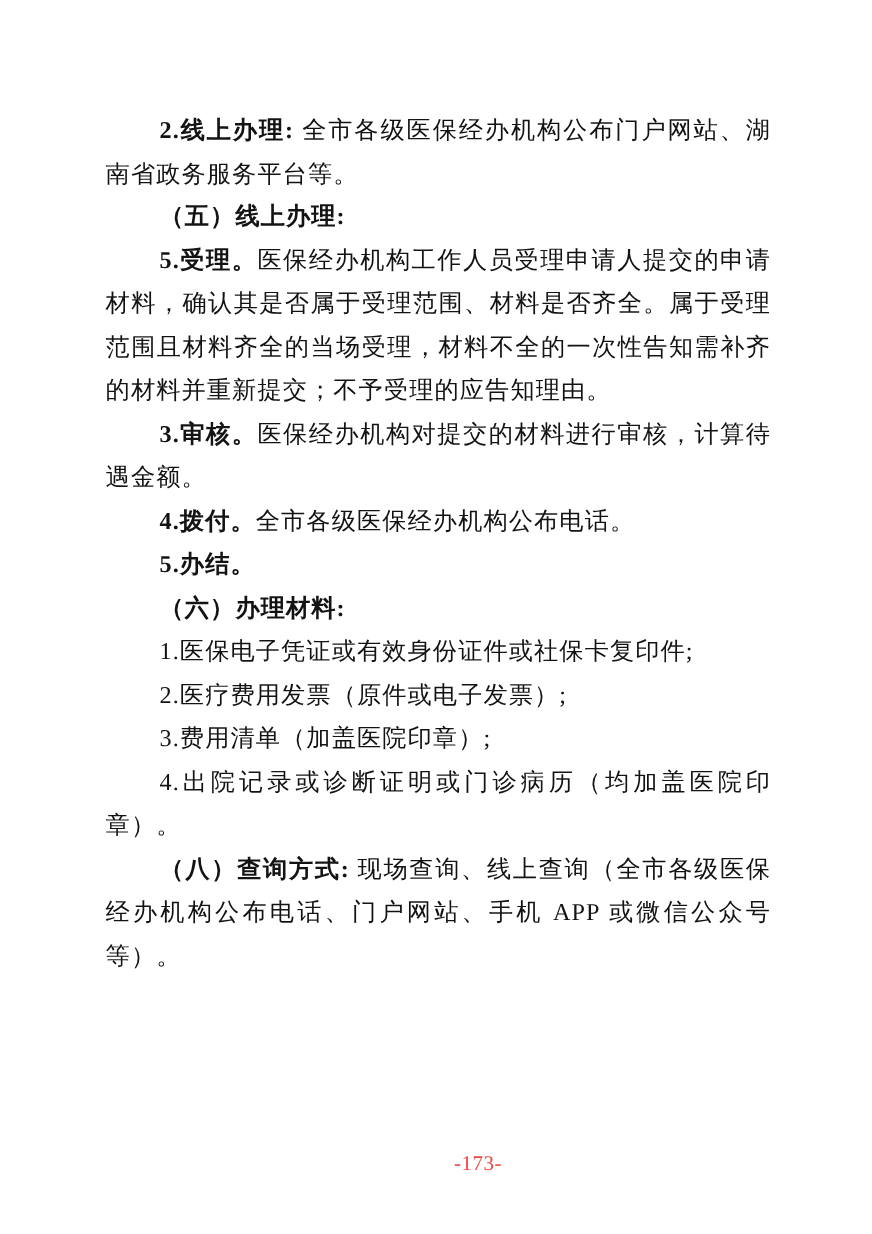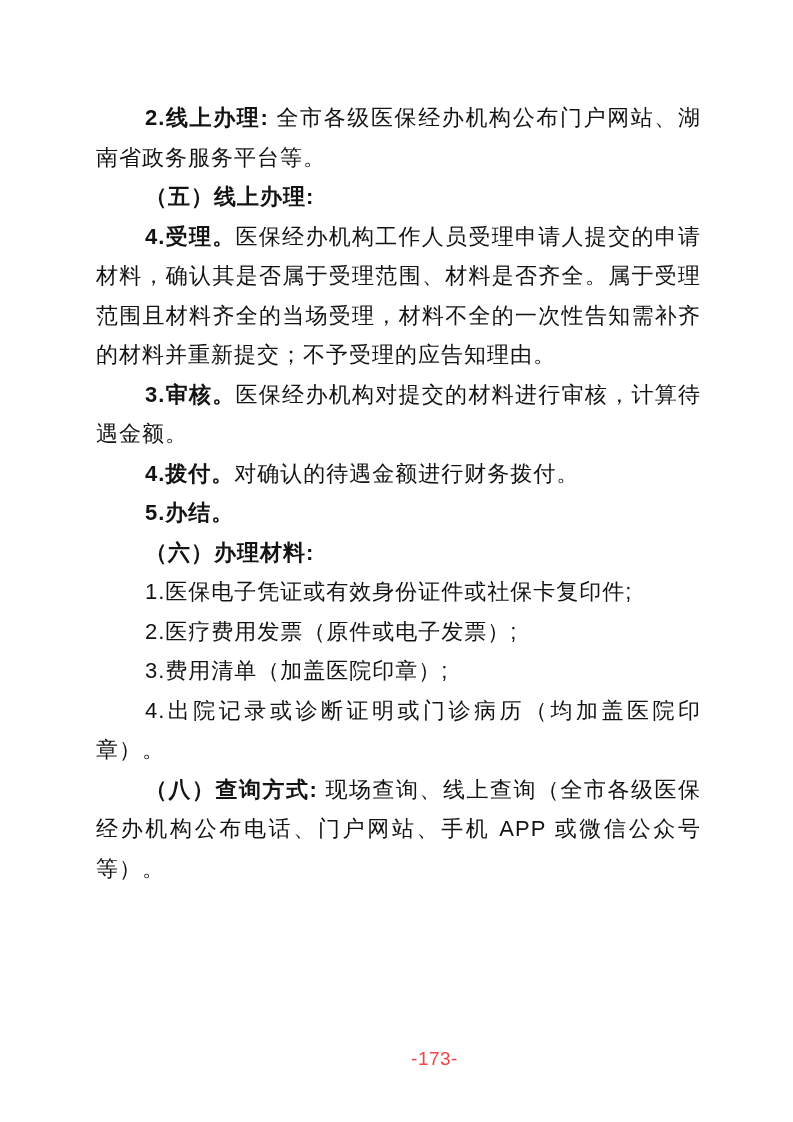--- a/index.html
+++ b/index.html
@@ -6,21 +6,21 @@
     margin: 0;
     padding: 0;
     background: #ffffff;
   }
   .page {
     position: relative;
     width: 793px;
     height: 1122px;
     background: #ffffff;
     overflow: hidden;
-    font-family: Liberation Sans, sans-serif;
+    font-family: Liberation Serif, serif;
     color: #131313;
   }
   .content {
     position: absolute;
     top: 98px;
     left: 96px;
     width: 605px;
   }
   .para {
     margin: 0;
@@ -50,25 +50,25 @@
 </head>
 <body>
 
 <div class="page">
   <div class="content">
   <p class="para"><strong class="lead">2.线上办理:</strong><span class="rest"> 全市各级医保经办机构公布门户网站、湖南省政务服务平台等。</span></p>
 
   <p class="para"><strong class="lead">（五）线上办理:</strong><span class="rest"></span></p>
 
 
-  <p class="para"><strong class="lead">4.受理。</strong><span class="rest">医保经办机构工作人员受理申请人提交的申请材料，确认其是否属于受理范围、材料是否齐全。属于受理范围且材料齐全的当场受理，材料不全的一次性告知需补齐的材料并重新提交；不予受理的应告知理由。</span></p>
+  <p class="para"><strong class="lead">5.受理。</strong><span class="rest">医保经办机构工作人员受理申请人提交的申请材料，确认其是否属于受理范围、材料是否齐全。属于受理范围且材料齐全的当场受理，材料不全的一次性告知需补齐的材料并重新提交；不予受理的应告知理由。</span></p>
 
   <p class="para"><strong class="lead">3.审核。</strong><span class="rest">医保经办机构对提交的材料进行审核，计算待遇金额。</span></p>
 
-  <p class="para"><strong class="lead">4.拨付。</strong><span class="rest">对确认的待遇金额进行财务拨付。</span></p>
+  <p class="para"><strong class="lead">4.拨付。</strong><span class="rest">全市各级医保经办机构公布电话。</span></p>
 
   <p class="para"><strong class="lead">5.办结。</strong><span class="rest"></span></p>
 
   <p class="para"><strong class="lead">（六）办理材料:</strong><span class="rest"></span></p>
 
   <p class="para"><strong class="lead"></strong><span class="rest">1.医保电子凭证或有效身份证件或社保卡复印件;</span></p>
 
   <p class="para"><strong class="lead"></strong><span class="rest">2.医疗费用发票（原件或电子发票）;</span></p>
 
   <p class="para"><strong class="lead"></strong><span class="rest">3.费用清单（加盖医院印章）;</span></p>

